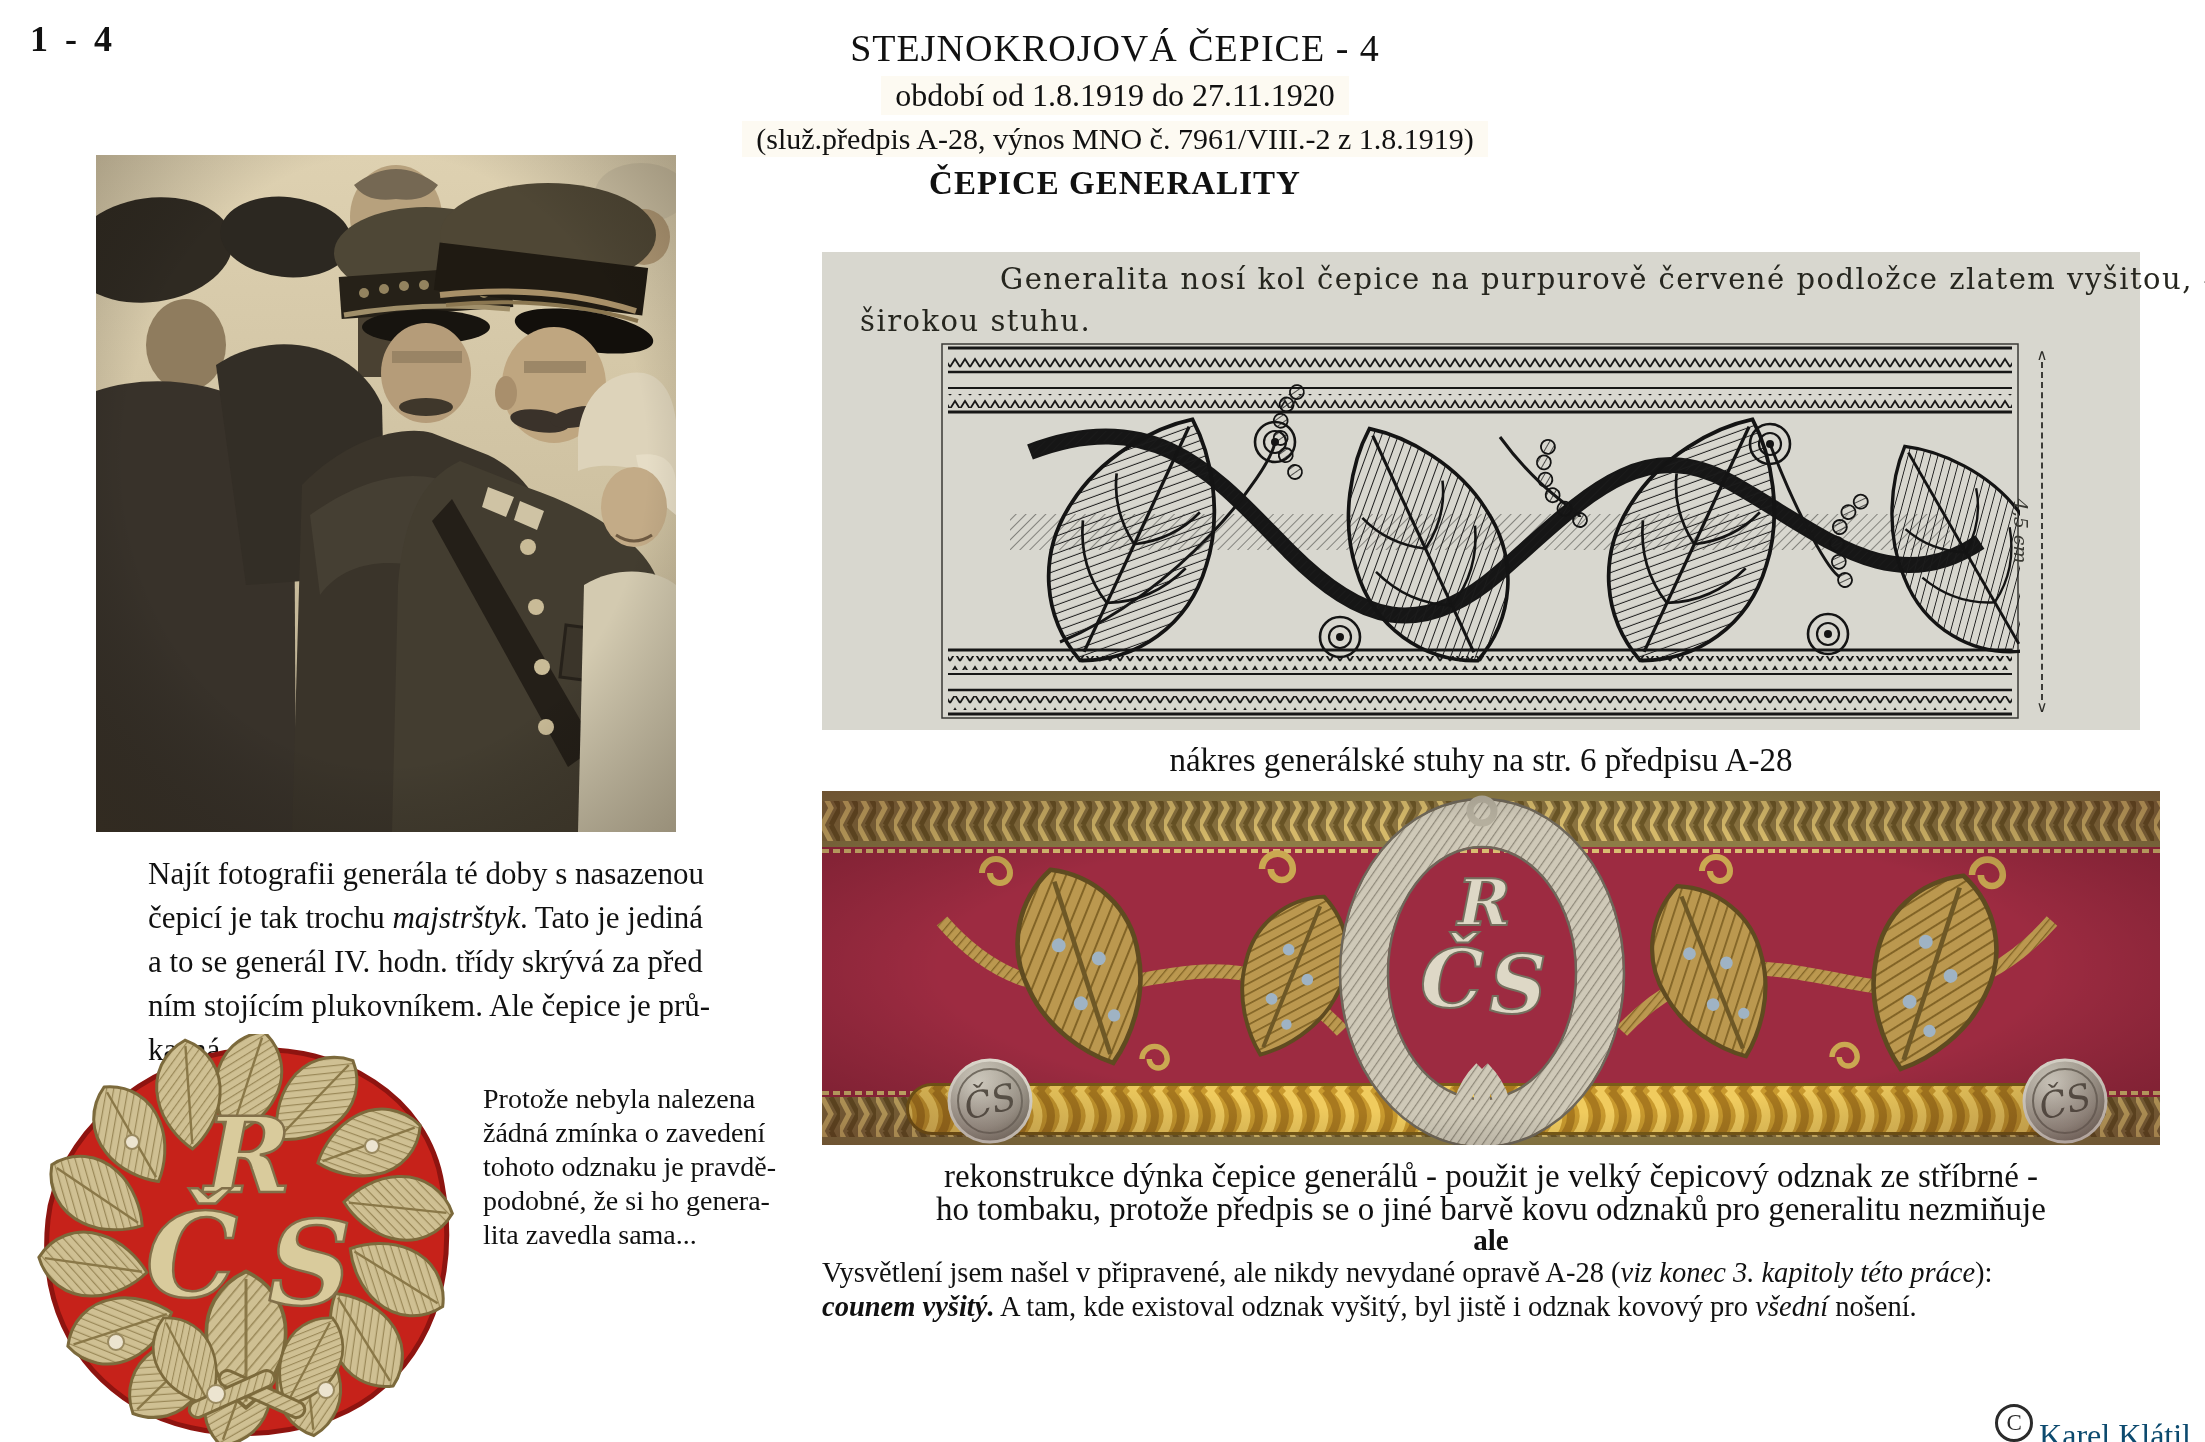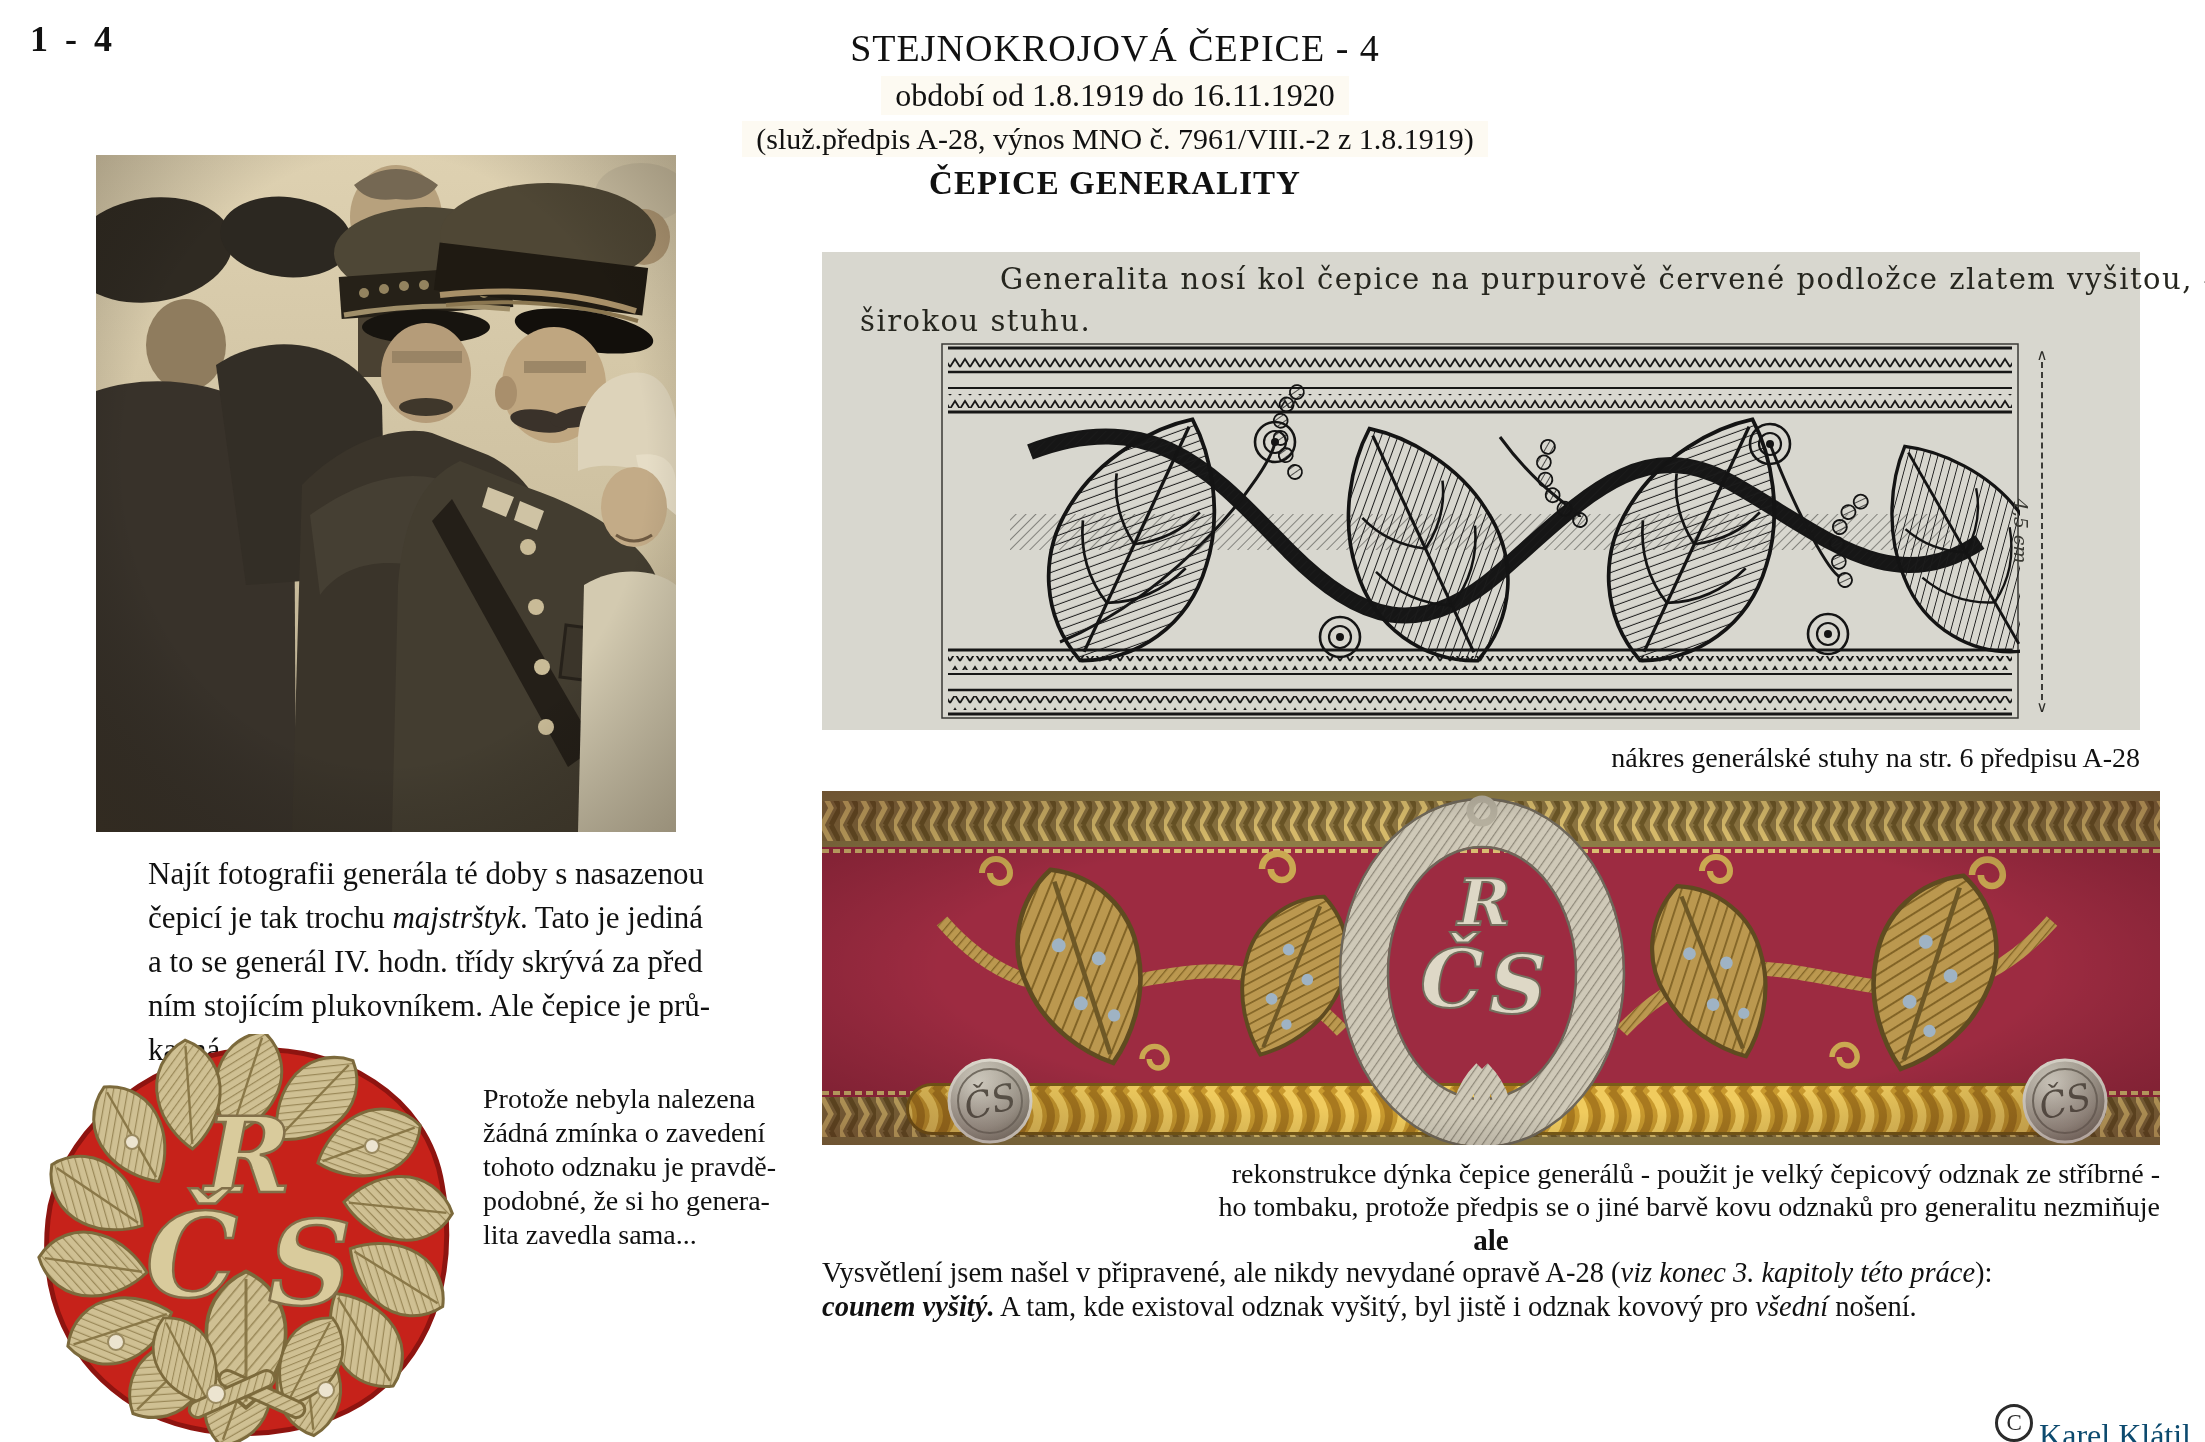--- a/index.html
+++ b/index.html
@@ -32,21 +32,21 @@
               font-size:29px;letter-spacing:1.5px;color:#26261f;}
   .drawing{position:absolute;left:118px;top:90px;width:1080px;height:378px;}
   .measure{position:absolute;left:1212px;top:98px;height:362px;width:16px;}
   .measure .mline{position:absolute;left:7px;top:12px;bottom:12px;border-left:2px dashed #3c3c38;}
   .measure .arr{position:absolute;left:0;width:16px;text-align:center;font-size:15px;color:#2c2c28;}
   .measure .arr.up{top:-4px;}
   .measure .arr.dn{bottom:-4px;}
   .measure .mlabel{position:absolute;left:-24px;top:50%;transform:translateY(-50%);
                    writing-mode:vertical-rl;font-size:19px;font-style:italic;color:#3a3a34;
                    font-family:"DejaVu Serif",serif;}
-  .caption{position:absolute;left:822px;width:1318px;text-align:right;font-size:28px;}
+  .caption{position:absolute;left:822px;width:1318px;text-align:center;font-size:33px;}
   .scan-caption{top:742px;}
   
   .band{position:absolute;left:822px;top:791px;width:1338px;height:354px;}
   .band svg{display:block;width:100%;height:100%;}
   .band-caption1{top:1158px;width:1338px;}
   .band-caption2{top:1191px;width:1338px;}
   .ale{position:absolute;left:822px;top:1224px;width:1338px;text-align:center;
        font-size:29px;font-weight:bold;}
   .bottom-para{position:absolute;left:822px;top:1256px;font-size:28.5px;white-space:nowrap;}
   .bottom-para .tline{height:34px;line-height:34px;}
@@ -60,21 +60,21 @@
 </style>
 </head>
 <body>
 
 <div class="page">
 
   <div class="page-num">1 - 4</div>
 
   <div class="header">
     <div class="title">STEJNOKROJOVÁ ČEPICE - 4</div>
-    <div class="subtitle-wrap"><span class="hl">období od 1.8.1919 do 16.11.1920</span></div>
+    <div class="subtitle-wrap"><span class="hl">období od 1.8.1919 do 27.11.1920</span></div>
     <div class="subtitle-wrap subtitle2-wrap"><span class="hl">(služ.předpis A-28, výnos MNO č. 7961/VIII.-2 z 1.8.1919)</span></div>
     <div class="section">ČEPICE GENERALITY</div>
   </div>
 
   <div class="photo">
     <svg viewBox="0 0 580 677" xmlns="http://www.w3.org/2000/svg">
       <defs>
         <linearGradient id="pbg" x1="0" y1="0" x2="0" y2="1">
           <stop offset="0" stop-color="#ded1b1"></stop>
             <stop offset="0.5" stop-color="#cfc2a2"></stop>

